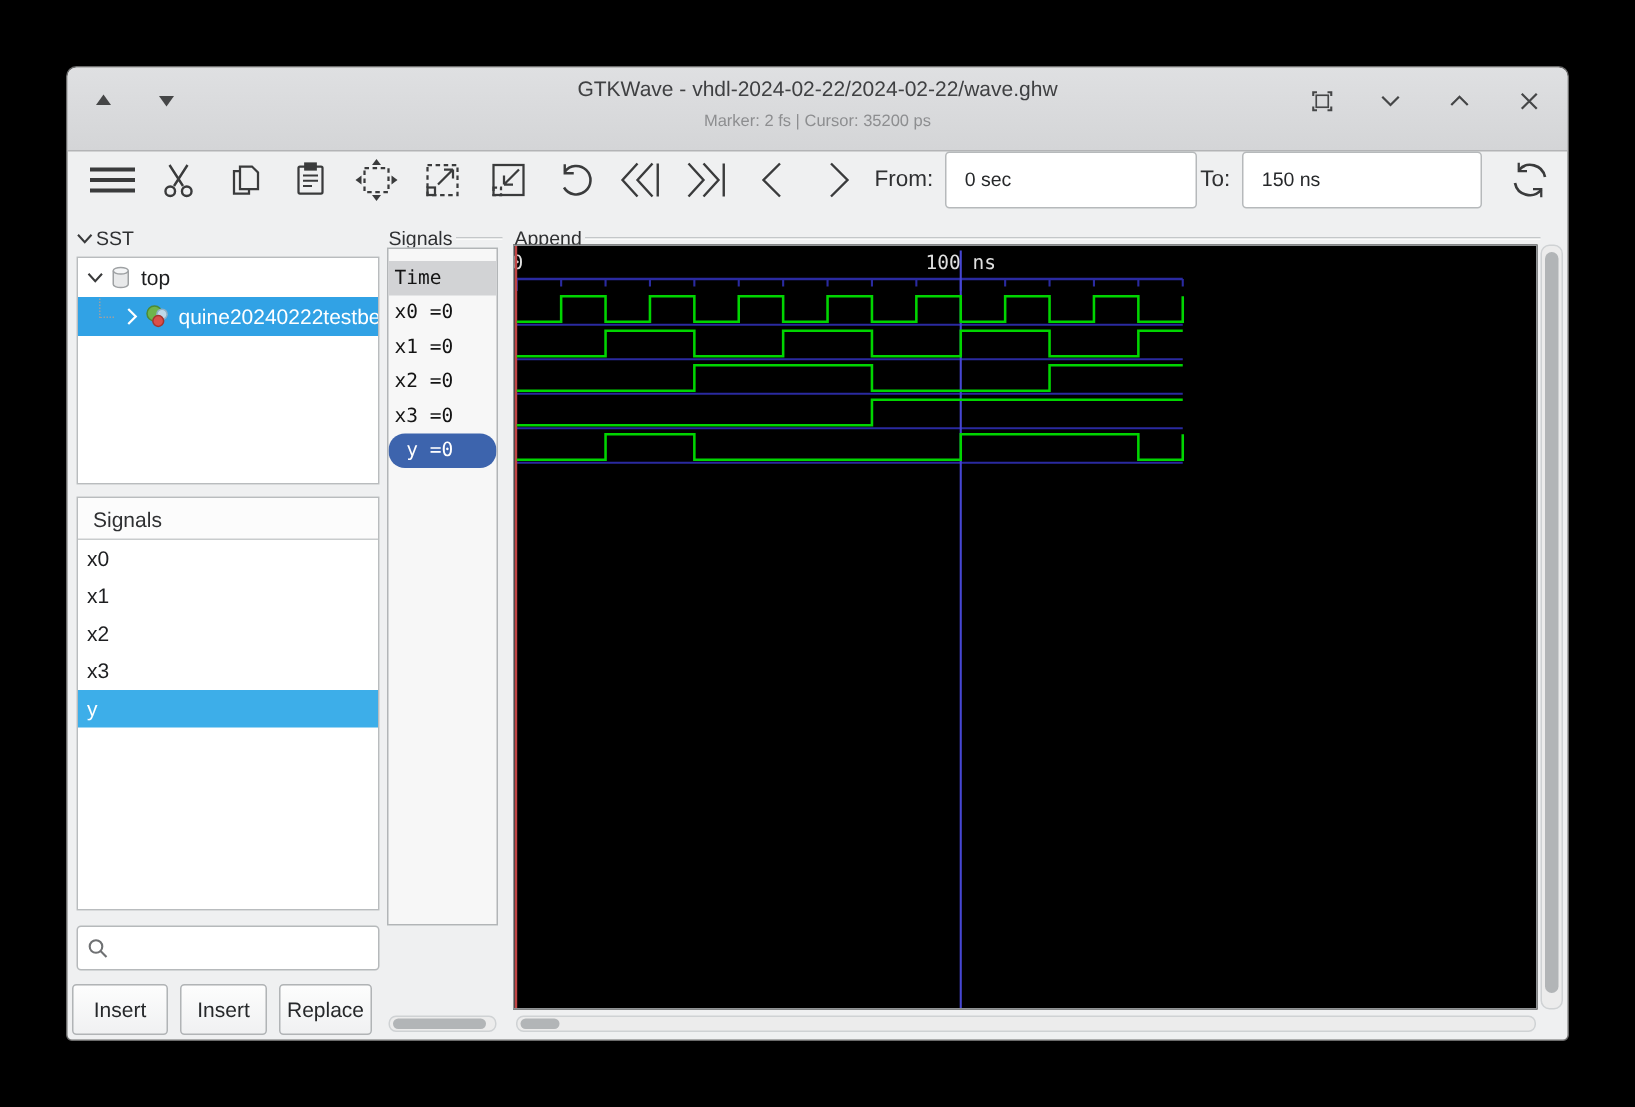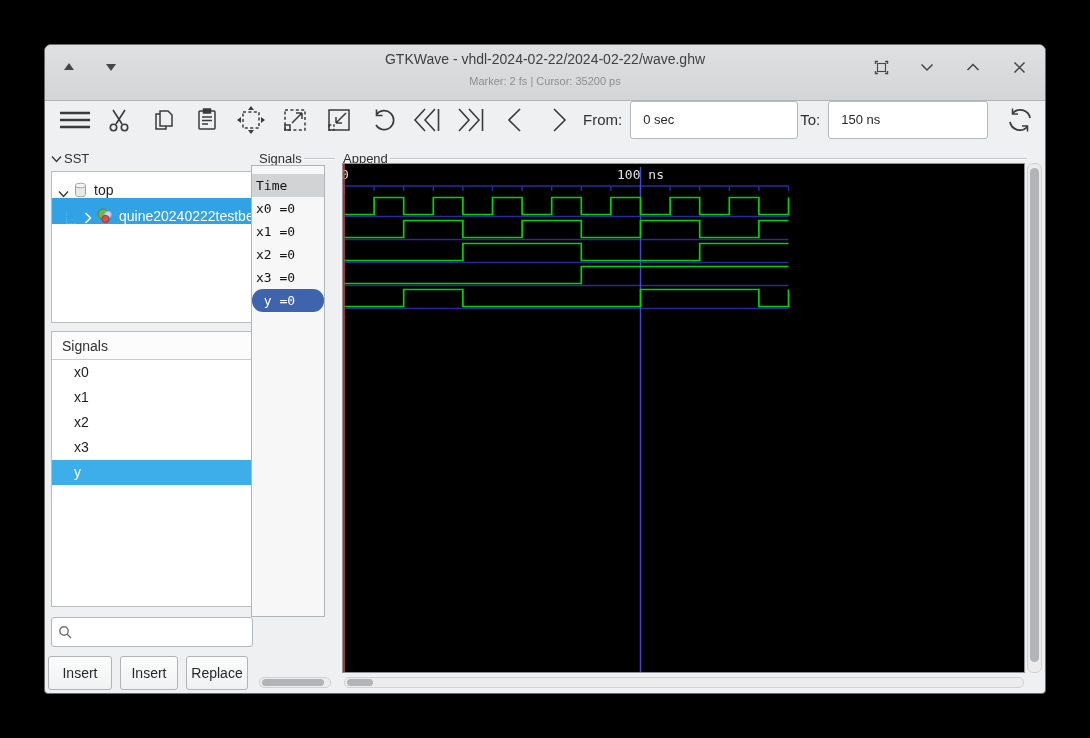--- a/index.html
+++ b/index.html
@@ -29,55 +29,55 @@
   .tb-input { height:38px; background:#fff; border:1px solid #b6b9bb; border-radius:3px;
               font-size:13px; color:#26282a; padding:0 12px; width:168px;
               font-family:"Liberation Sans", sans-serif; }
   #to-input { width:160px; }
 
   
   #sst-header { position:absolute; left:6px; top:106px; display:flex; align-items:center;
                 font-size:13px; color:#2f3032; gap:2px; }
   #tree-panel { position:absolute; left:6px; top:126px; width:202px; height:152px;
                 background:#fff; border:1px solid #b9bcbe; overflow:hidden; }
-  .tree-row { height:26px; display:flex; align-items:flex-end; font-size:14px; color:#1d1e20;
+  .tree-row { height:26px; display:flex; align-items:center; font-size:14px; color:#1d1e20;
               white-space:nowrap; overflow:hidden; }
   .tree-row.selected { background:#31a2e5; color:#fff; }
   .tree-indent { width:8px; height:100%; flex:0 0 auto; }
   .tree-dots { width:10px; height:13px; border-left:1px dotted #9aa0a4; border-bottom:1px dotted #9aa0a4;
                margin:-12px 2px 0 6px; flex:0 0 auto; }
   .tree-row .chev { margin:0 4px 0 6px; flex:0 0 auto; display:flex; }
   .tree-icon { margin-right:6px; flex:0 0 auto; display:flex; }
 
   #list-panel { position:absolute; left:6px; top:286px; width:202px; height:276px;
                 background:#fff; border:1px solid #b9bcbe; }
   #list-header { height:28px; line-height:28px; padding-left:10px; font-size:14px; color:#2f3032;
                  border-bottom:1px solid #c9cccd; background:#fcfcfc; }
-  .list-row { height:25px; line-height:25px; padding-left:22px; font-size:14px; color:#1d1e20; }
+  .list-row { height:25px; line-height:25px; padding-left:6px; font-size:14px; color:#1d1e20; }
   .list-row.selected { background:#3daee9; color:#fff; }
 
   #search-box { position:absolute; left:6px; top:572px; width:202px; height:30px;
                 background:#fff; border:1px solid #b6b9bb; border-radius:3px;
                 display:flex; align-items:center; padding-left:6px; }
   #search-box input { border:none; outline:none; flex:1; font-size:13px; height:100%; background:transparent;
                       font-family:"Liberation Sans", sans-serif; }
 
   .action-btn { position:absolute; top:611px; height:34px; background:linear-gradient(#fdfdfd,#f0f1f2);
                 border:1px solid #b1b4b6; border-radius:3px; font-size:14px; color:#26282a;
                 font-family:"Liberation Sans", sans-serif; }
   #append-btn { left:3px; width:64px; }
   #insert-btn { left:75px; width:58px; }
   #replace-btn { left:141px; width:62px; }
 
   
   .frame-label { position:absolute; top:106px; font-size:13px; color:#2f3032; display:flex; align-items:center; }
   .frame-label .groove { height:2px; border-top:1px solid #c4c7c9; border-bottom:1px solid #fafafa; margin-left:2px; }
 
   
-  #names-panel { position:absolute; left:206px; top:120px; width:74px; height:452px;
+  #names-panel { position:absolute; left:213px; top:120px; width:74px; height:452px;
                  background:#f7f7f7; border:1px solid #b2b5b7; overflow:hidden;
                  font-family:"DejaVu Sans Mono", monospace; font-size:13px; }
   .name-row { height:23px; line-height:23px; padding-left:4px; color:#141414; white-space:pre; }
   .name-row.time { background:#d2d3d5; }
   .name-row.selected { background:#3d64ad; color:#fff;border-radius:11px; }
   #names-hscroll { position:absolute; left:214px; top:632px; width:72px; height:11px;
                    background:#ececec; border:1px solid #cfd2d4; border-radius:5px; }
   #names-hscroll .thumb { position:absolute; left:2px; top:1px; height:7px; width:62px;
                           background:#b2b5b7; border-radius:4px; }
 

